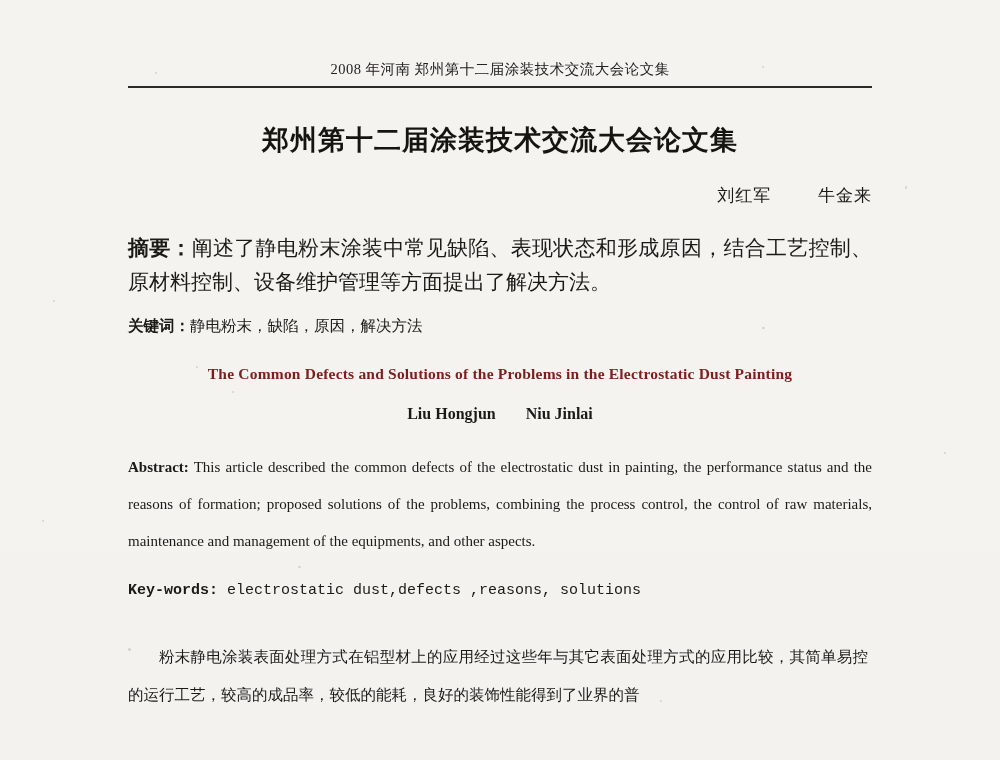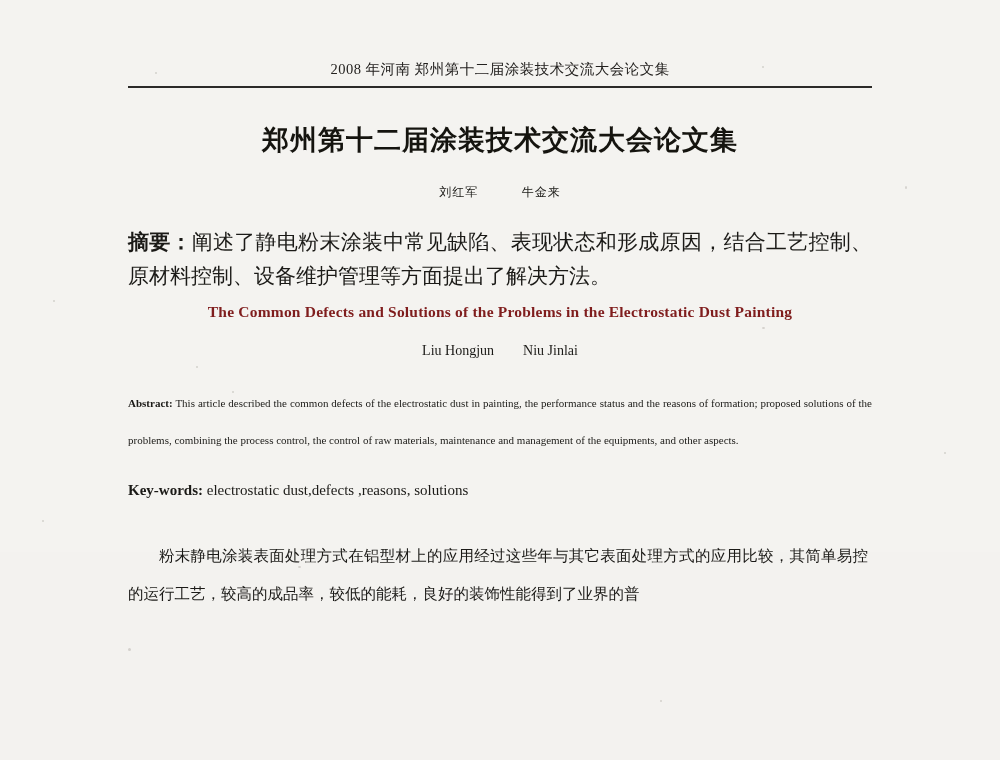--- a/index.html
+++ b/index.html
@@ -49,22 +49,22 @@
   h1.title {
     font-size: 27px;
     font-weight: bold;
     text-align: center;
     margin: 0 0 26px 0;
     letter-spacing: 1px;
     color: #15140f;
     font-family: "DejaVu Serif", serif;
   }
   .authors-cn {
-    text-align: center;
-    font-size: 12px;
+    text-align: right;
+    font-size: 17px;
     margin: 0 0 24px 0;
     letter-spacing: 1px;
     color: #1b1a17;
     font-family: "DejaVu Serif", serif;
   }
   .authors-cn .gap { display: inline-block; width: 34px; }
   .para-cn {
     font-size: 21px;
     line-height: 34px;
     text-align: justify;
@@ -85,41 +85,42 @@
     font-size: 15.5px;
     font-weight: bold;
     text-align: center;
     margin: 0 0 22px 0;
     letter-spacing: .2px;
     color: #7f1d1d;
     font-family: "Liberation Serif", serif;
   }
   .authors-en {
     text-align: center;
-    font-size: 14px;
+    font-size: 16px;
     margin: 0 0 26px 0;
     color: #1b1a17;
     font-family: "Liberation Serif", serif;
+    font-weight: bold;
   }
   .authors-en .gap { display: inline-block; width: 22px; }
   .abstract-en {
-    font-size: 11px;
+    font-size: 15px;
     line-height: 37px;
     text-align: justify;
     margin: 0 0 14px 0;
     color: #1b1a17;
     font-family: "Liberation Serif", serif;
   }
   .abstract-en .lbl { font-weight: bold; }
   .kw-en {
     font-size: 15px;
     line-height: 34px;
     margin: 0 0 30px 0;
     color: #1b1a17;
-    font-family: Liberation Serif, serif;
+    font-family: Liberation Mono, monospace;
   }
   .kw-en .lbl { font-weight: bold; }
   .body-cn {
     font-size: 15.5px;
     line-height: 38px;
     text-align: justify;
     margin: 28px 4px 0 0;
     color: #1b1a17;
     font-family: "DejaVu Serif", serif;
     text-indent: 2em;
@@ -153,20 +154,23 @@
     <div class="authors-cn">
       <span>刘红军</span>
       <span class="gap"></span>
       <span>牛金来</span>
     </div>
 
     <p class="para-cn">
       <span class="lbl">摘要：</span><span>阐述了静电粉末涂装中常见缺陷、表现状态和形成原因，结合工艺控制、原材料控制、设备维护管理等方面提出了解决方法。</span>
     </p>
 
+    <p class="kw-cn">
+      <span class="lbl">关键词：</span><span>静电粉末，缺陷，原因，解决方法</span>
+    </p>
 
     <h2 class="title-en">The Common Defects and Solutions of the Problems in the Electrostatic Dust Painting</h2>
 
     <div class="authors-en">
       <span>Liu Hongjun</span>
       <span class="gap"></span>
       <span>Niu Jinlai</span>
     </div>
 
     <p class="abstract-en">

